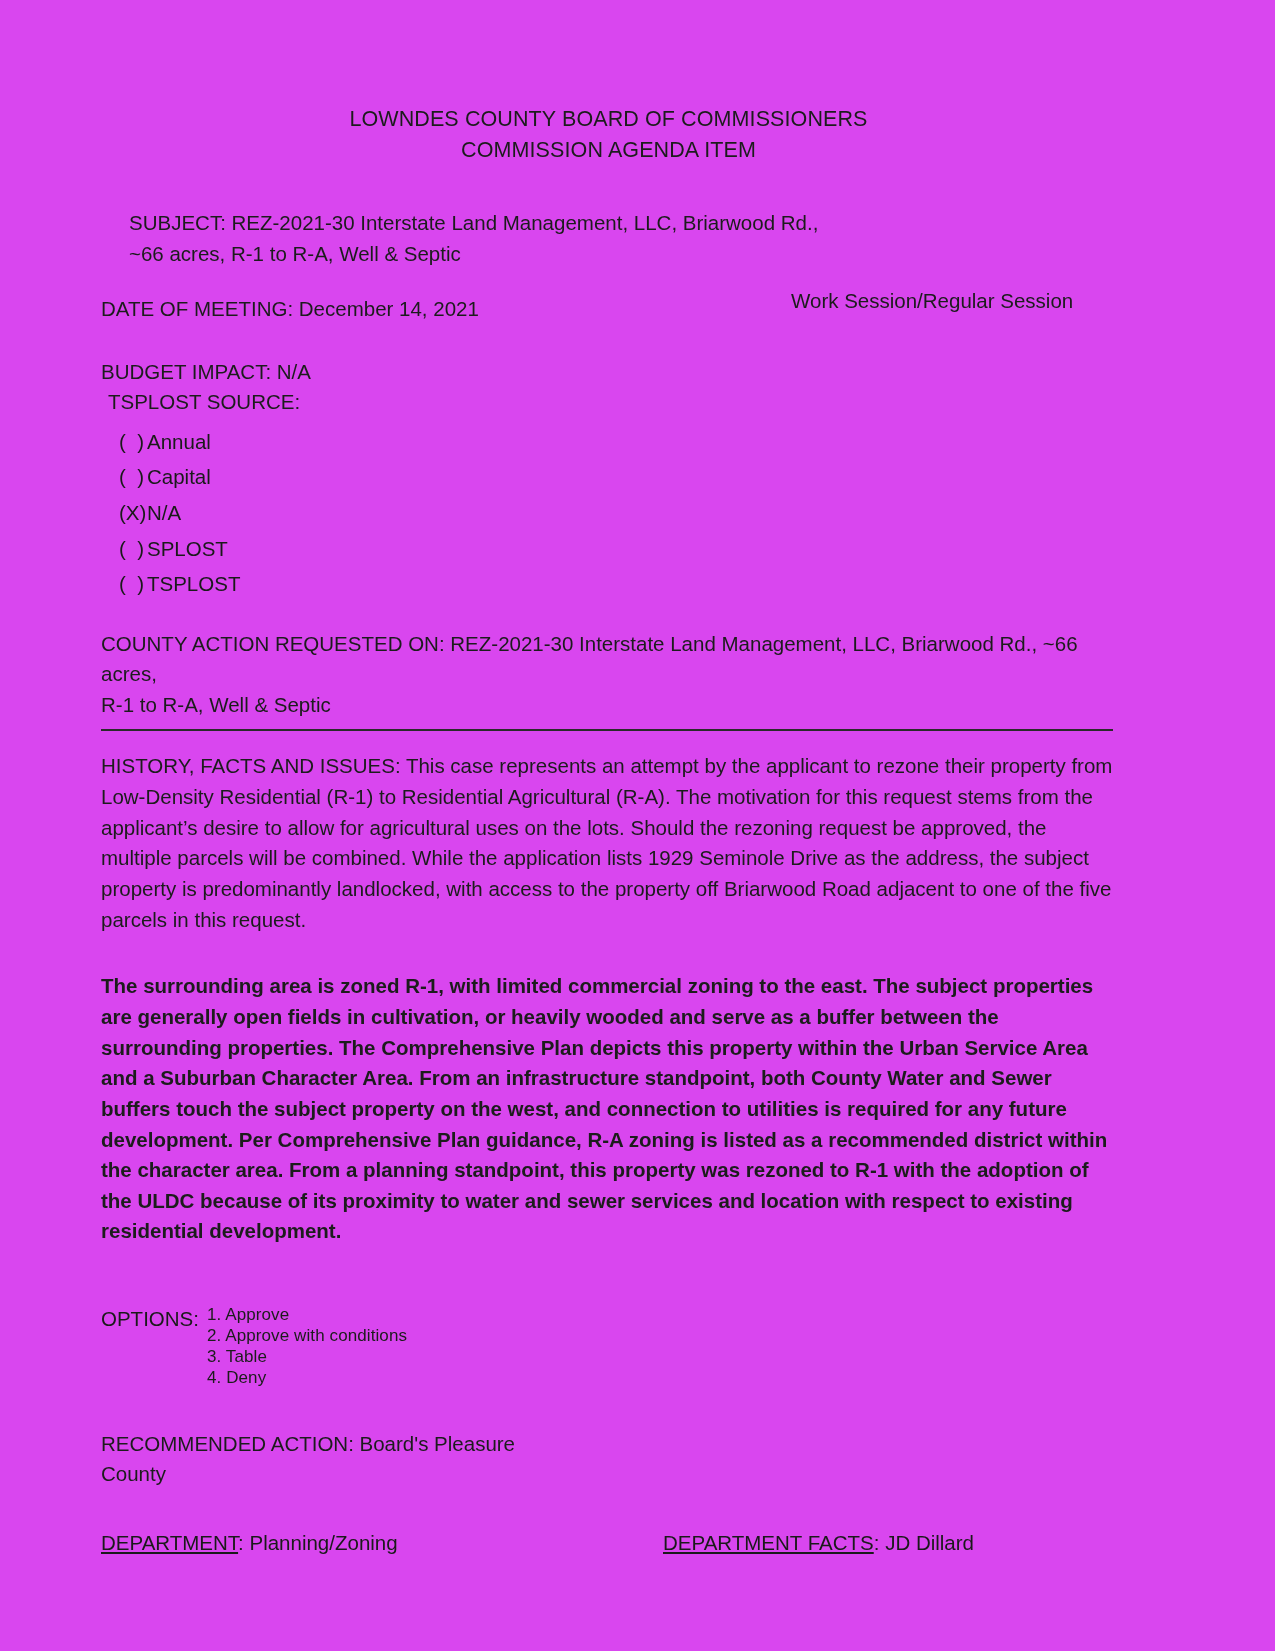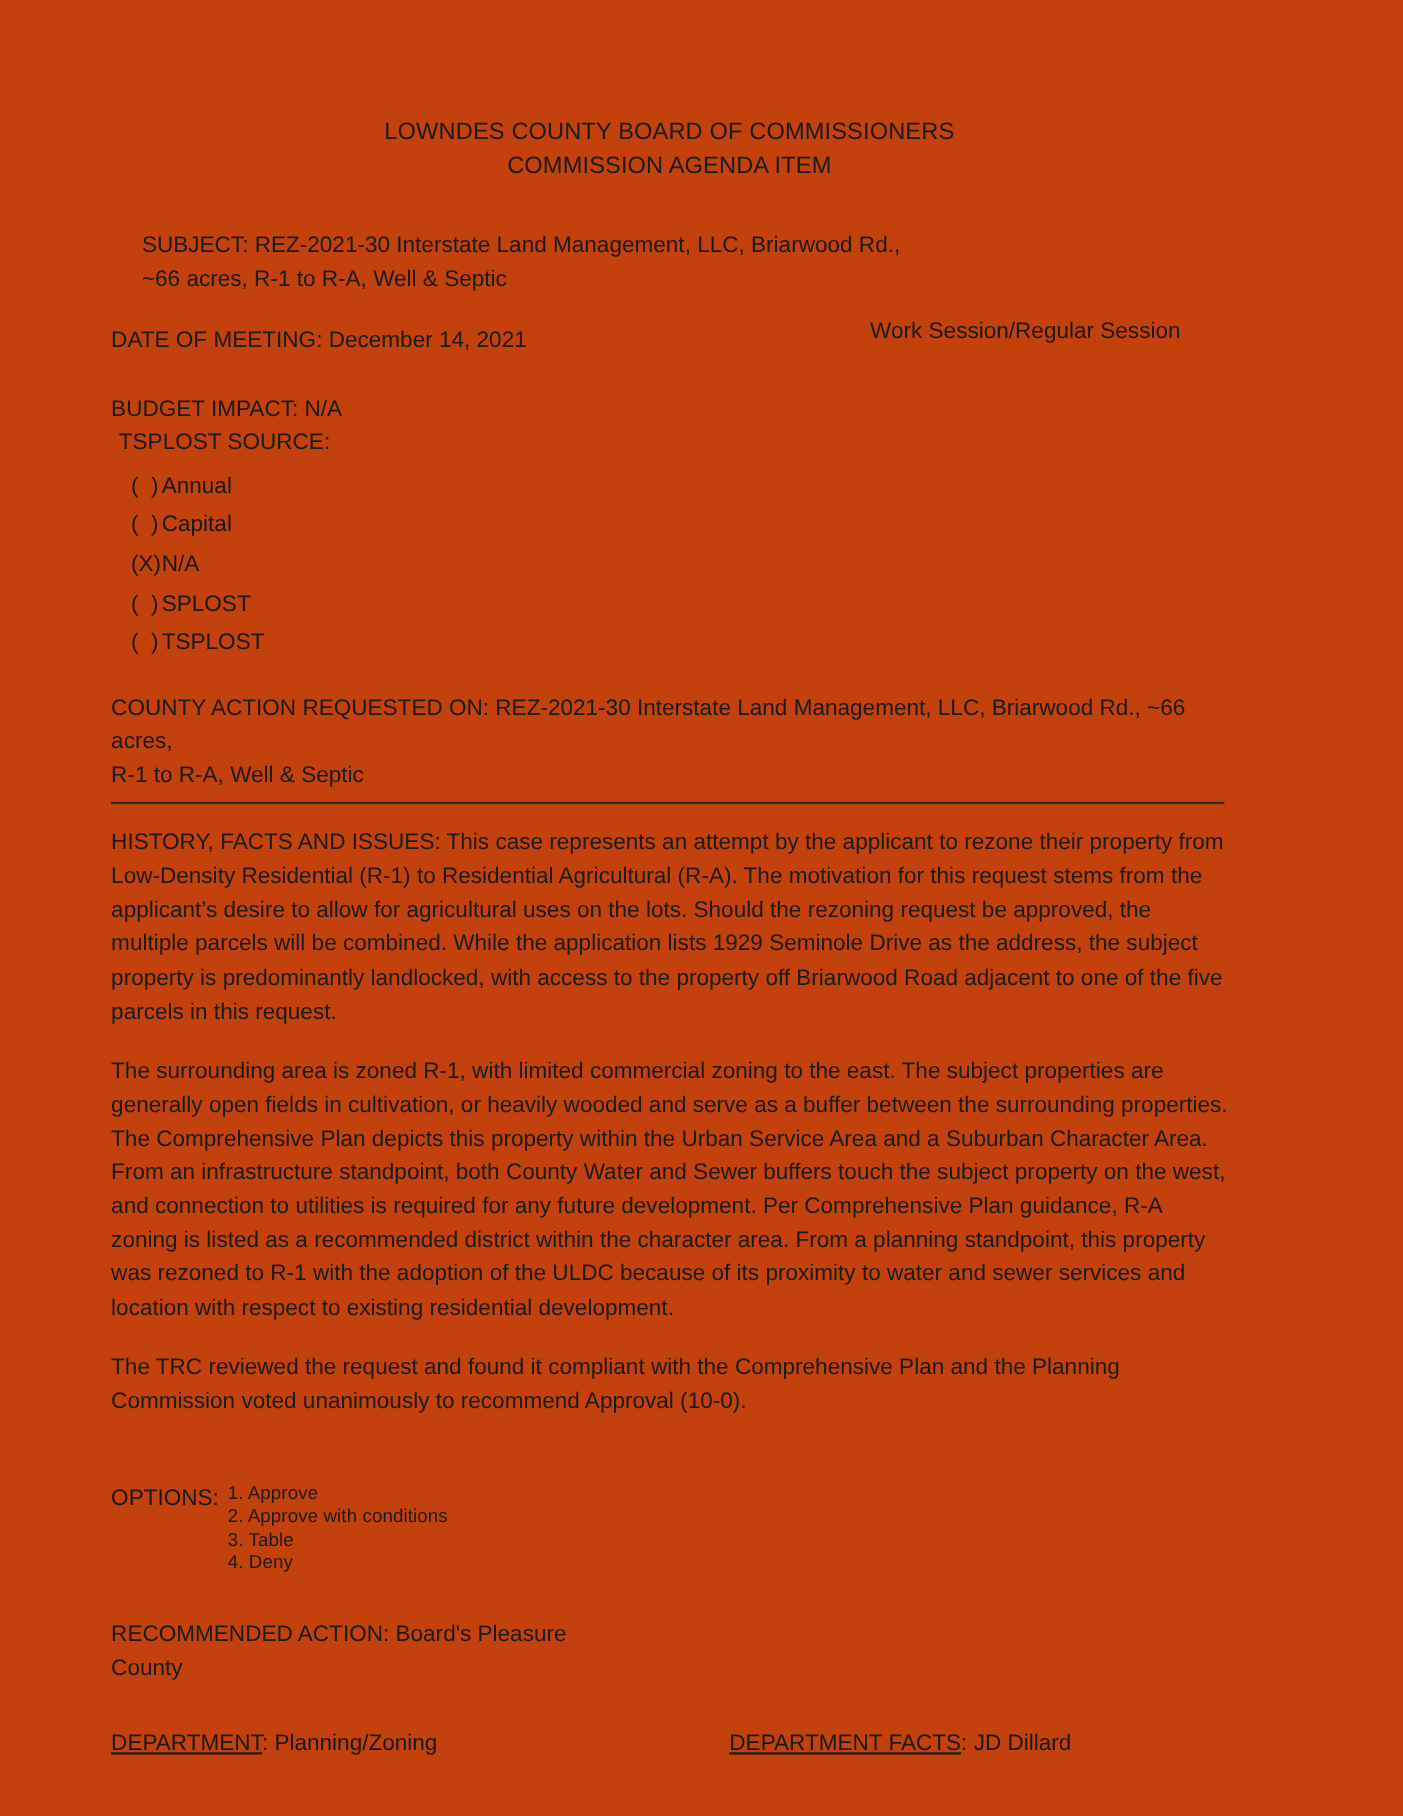--- a/index.html
+++ b/index.html
@@ -10,21 +10,21 @@
   }
   body {
     font-family: "Liberation Sans", sans-serif;
     color: #1a1a1a;
   }
   .page {
     position: relative;
     width: 1275px;
     height: 1651px;
     margin: 0 auto;
-    background: #c2410c;
+    background: #d946ef;
     box-sizing: border-box;
     padding: 0;
     overflow: hidden;
   }
   .inner {
     position: absolute;
     left: 101px;
     top: 0;
     width: 1015px;
   }
@@ -110,21 +110,22 @@
   }
 
   .body-para {
     margin-top: 20px;
     font-size: 20.5px;
     line-height: 1.495;
     text-align: left;
     color: #1c1c1c;
   }
   .body-para.gap {
-    margin-top: 24px;
+    margin-top: 36px;
+    font-weight: bold;
   }
 
   
   .options-section {
     margin-top: 58px;
     display: flex;
     align-items: flex-start;
   }
   .options-label {
     font-size: 20.5px;
@@ -218,21 +219,20 @@
 
     <div class="blk action-block">
       <div>COUNTY ACTION REQUESTED ON: REZ-2021-30 Interstate Land Management, LLC, Briarwood Rd., ~66 acres,</div>
       <div>R-1 to R-A, Well &amp; Septic</div>
     </div>
 
     <hr class="rule">
 
     <p class="body-para">HISTORY, FACTS AND ISSUES: This case represents an attempt by the applicant to rezone their property from Low-Density Residential (R-1) to Residential Agricultural (R-A).  The motivation for this request stems from the applicant’s desire to allow for agricultural uses on the lots. Should the rezoning request be approved, the multiple parcels will be combined. While the application lists 1929 Seminole Drive as the address, the subject property is predominantly landlocked, with access to the property off Briarwood Road adjacent to one of the five parcels in this request.</p>
     <p class="body-para gap">The surrounding area is zoned R-1, with limited commercial zoning to the east. The subject properties are generally open fields in cultivation, or heavily wooded and serve as a buffer between the surrounding properties.  The Comprehensive Plan depicts this property within the Urban Service Area and a Suburban Character Area. From an infrastructure standpoint, both County Water and Sewer buffers touch the subject property on the west, and connection to utilities is required for any future development. Per Comprehensive Plan guidance, R-A zoning is listed as a recommended district within the character area. From a planning standpoint, this property was rezoned to R-1 with the adoption of the ULDC because of its proximity to water and sewer services and location with respect to existing residential development.</p>
-    <p class="body-para gap">The TRC reviewed the request and found it compliant with the Comprehensive Plan and the Planning Commission voted unanimously to recommend Approval (10-0).</p>
 
     <div class="options-section">
       <div class="options-label">OPTIONS:</div>
       <ul class="options-list">
         <li>1. Approve</li>
         <li>2. Approve with conditions</li>
         <li>3. Table</li>
         <li>4. Deny</li>
       </ul>
     </div>

